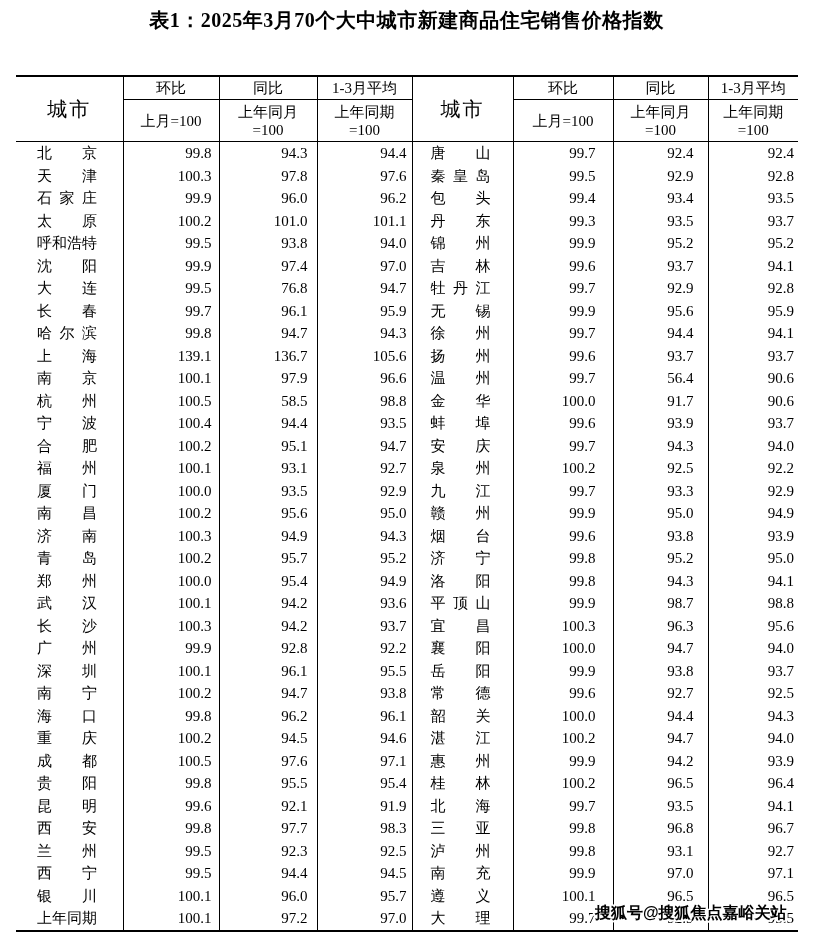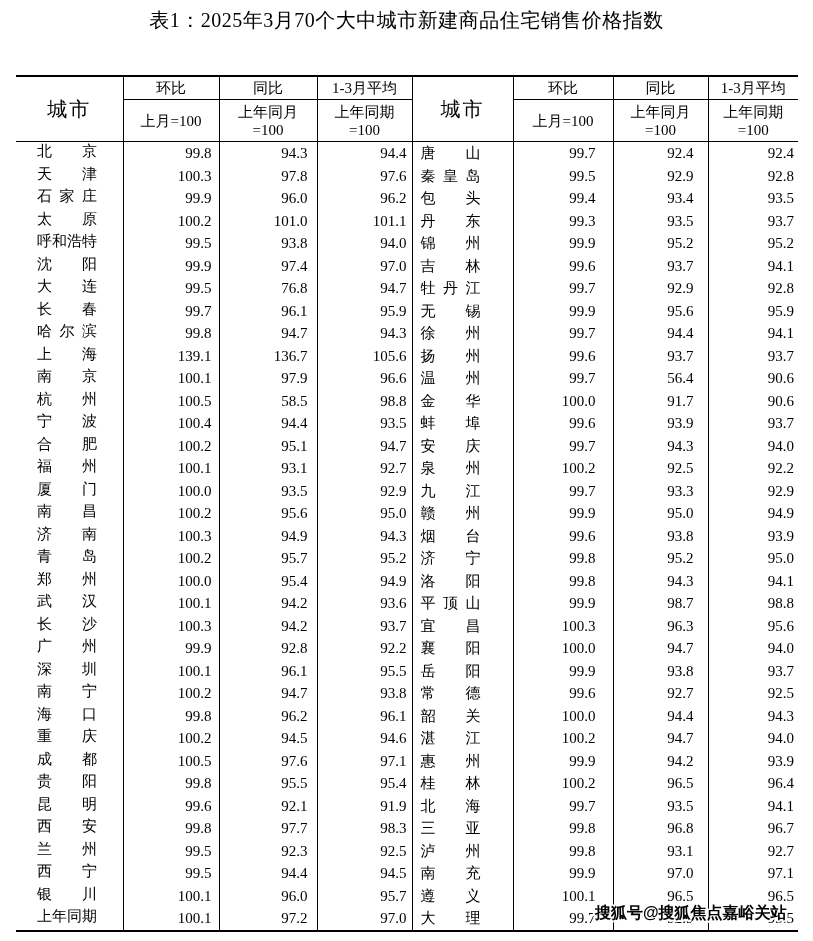--- a/index.html
+++ b/index.html
@@ -15,21 +15,21 @@
     color: #000;
     overflow: hidden;
   }
   .title {
     position: absolute;
     top: 7px;
     left: 0;
     width: 100%;
     text-align: center;
     font-size: 20px;
-    font-weight: normal;
+    font-weight: bold;
     letter-spacing: 0.5px;
     white-space: nowrap;
   }
   table#price-table {
     position: absolute;
     left: 16px;
     top: 75px;
     width: 782px;
     table-layout: fixed;
     border-collapse: collapse;
@@ -54,22 +54,22 @@
     vertical-align: middle;
     font-size: 20px;
     letter-spacing: 2px;
   }
   #price-table tr.h-sub th { height: 41px; border-bottom: 1px solid #000; vertical-align: middle; text-align: center; }
   .sub-line { display: block; line-height: 18px; }
   
   #price-table tbody tr { height: 22.5px; }
   #price-table tbody td { line-height: 22.5px; white-space: nowrap; }
   #price-table td.city { text-align: left; }
-  #price-table td.l-city { padding-left: 21px; font-family: Liberation Mono, monospace; }
-  #price-table td.r-city { padding-left: 8px; }
+  #price-table td.l-city { padding-left: 21px; }
+  #price-table td.r-city { padding-left: 18px; }
   .cname {
     display: inline-block;
     width: 60px;
     font-size: 15px;
     text-align: justify;
     text-align-last: justify;
     -moz-text-align-last: justify;
   }
   #price-table td.num { text-align: right; }
   #price-table td.c-mom-l { padding-right: 7px; }

